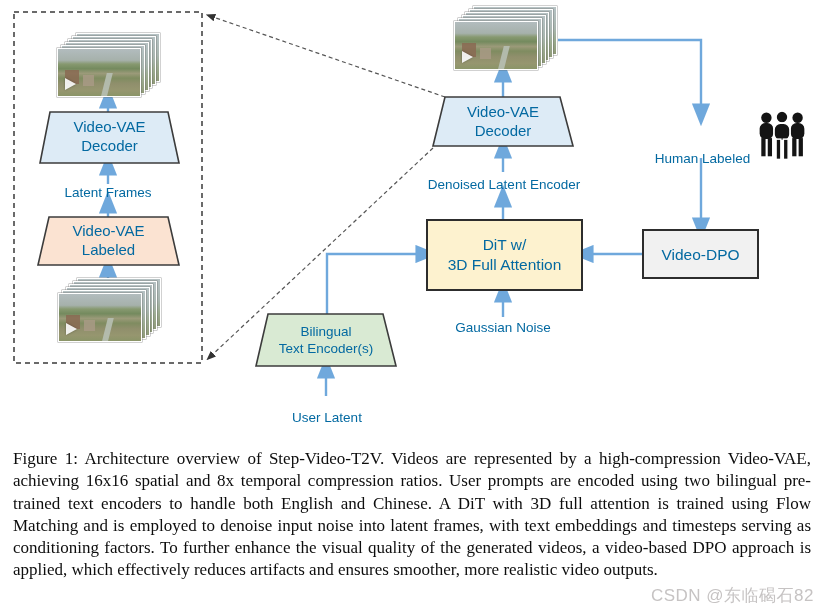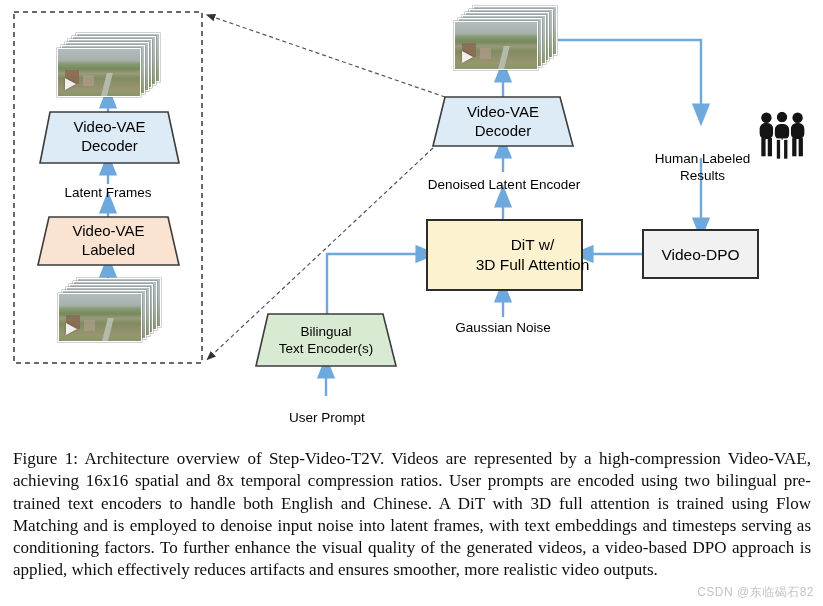--- a/index.html
+++ b/index.html
@@ -24,21 +24,21 @@
   .trap{stroke:var(--outline-dark);stroke-width:1.6;}
   .trap.decoder{fill:var(--decoder-fill);}
   .trap.encoder{fill:var(--encoder-fill);}
   .trap.textenc{fill:var(--text-encoder-fill);}
   .box-dit{fill:var(--dit-fill);stroke:#2d2d2d;stroke-width:2;}
   .box-dpo{fill:var(--dpo-fill);stroke:#2d2d2d;stroke-width:2;}
   #arrowB path{fill:var(--arrow-blue);}
   #arrowK path{fill:#333;}
 
   
-  .lbl{position:absolute;color:#000000;text-align:center;line-height:17px;font-size:13.5px;}
+  .lbl{position:absolute;color:#0369a1;text-align:center;line-height:17px;font-size:13.5px;}
   .lbl.big{font-size:15px;line-height:19px;}
   .lbl.box{font-size:15.5px;line-height:20px;}
 
   
   .frames{position:absolute;width:104px;height:64px;}
   .frames .layer{position:absolute;width:82px;height:47px;border:1.5px solid #fff;
     box-shadow:0 0 0 0.5px rgba(90,90,90,.55);
     background:linear-gradient(180deg,#b6c2c4 0%,#a9b6b0 45%,#9cab90 70%,#8f9a78 100%);}
   .frames .layer.front{background:
     linear-gradient(180deg,#b2bcbe 0%,#a6b1ab 24%,#879970 32%,#748a5e 42%,
@@ -49,21 +49,21 @@
     transform:skewX(-14deg);opacity:.9;}
   .play{position:absolute;left:7px;bottom:6px;width:0;height:0;
     border-left:11px solid rgba(255,255,255,.9);
     border-top:6.5px solid transparent;border-bottom:6.5px solid transparent;
     filter:drop-shadow(0 0 1px rgba(0,0,0,.35));}
 
   
   #caption{position:absolute;left:13px;top:448px;width:798px;
     font-family:"Liberation Serif",serif;font-size:17px;line-height:22.3px;
     color:#0d0d0d;text-align:justify;}
-  #watermark{position:absolute;right:9px;top:584px;font-size:12px;color:#c6c3c3;
+  #watermark{position:absolute;right:9px;top:584px;font-size:17px;color:#c6c3c3;
     letter-spacing:.5px;}
 </style>
 </head>
 <body>
 
 <div id="page">
   <div id="diagram">
 
     <svg id="diagram-svg" width="823" height="440" viewBox="0 0 823 440">
       <defs>
@@ -155,34 +155,33 @@
     <div class="lbl big" style="left:38px;top:221px;width:141px;">
       <div>Video-VAE</div>
       <div>Labeled</div>
     </div>
 
     <div class="lbl big" style="left:433px;top:102px;width:140px;">
       <div>Video-VAE</div>
       <div>Decoder</div>
     </div>
     <div class="lbl" style="left:413px;top:176px;width:182px;">Denoised Latent Encoder</div>
-    <div class="lbl box" style="left:427px;top:235px;width:155px;padding-left:28px;">
+    <div class="lbl box" style="left:427px;top:235px;width:155px;">
       <div>DiT w/</div>
       <div>3D Full Attention</div>
     </div>
     <div class="lbl" style="left:433px;top:319px;width:140px;">Gaussian Noise</div>
     <div class="lbl" style="left:256px;top:323px;width:140px;">
       <div>Bilingual</div>
       <div>Text Encoder(s)</div>
     </div>
-    <div class="lbl" style="left:257px;top:409px;width:140px;">User Prompt</div>
+    <div class="lbl" style="left:257px;top:409px;width:140px;">User Latent</div>
 
     <div class="lbl" style="left:640px;top:122px;width:125px;margin-top:28px;">
       <div>Human Labeled</div>
-      <div>Results</div>
     </div>
     <div class="lbl box" style="left:643px;top:245px;width:115px;">Video-DPO</div>
 
     <svg width="52" height="52" viewBox="0 0 48 50" style="position:absolute;left:756px;top:110px;">
       <g fill="#141414">
         <circle cx="9" cy="7.5" r="5"></circle>
         <rect x="2.5" y="12.5" width="13" height="15.5" rx="5.5"></rect>
         <rect x="4.1" y="27" width="4.1" height="17.5"></rect>
         <rect x="10.3" y="27" width="4.1" height="17.5"></rect>
       </g>

